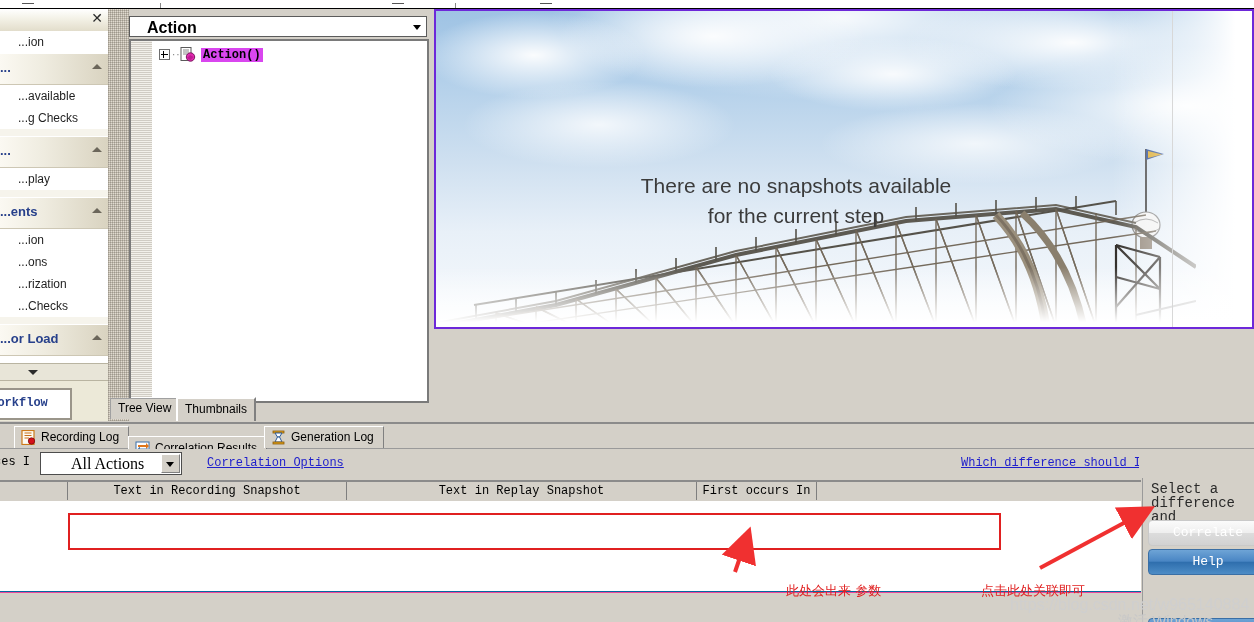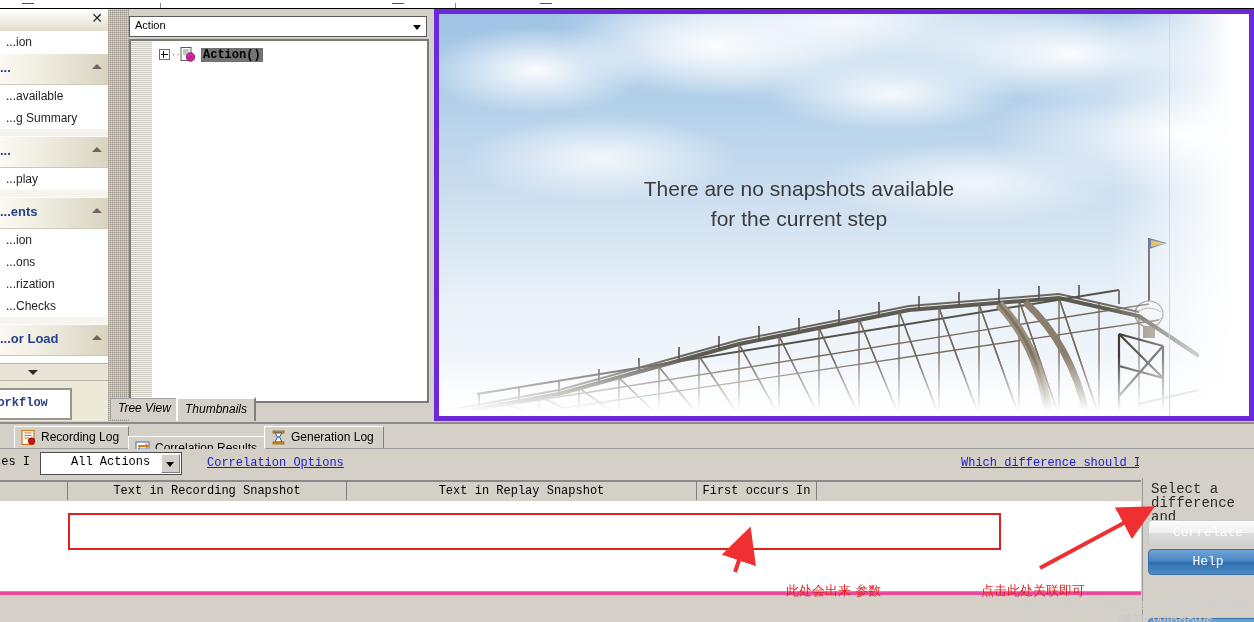--- a/index.html
+++ b/index.html
@@ -23,21 +23,21 @@
 
   
   .wf-pane{position:absolute;left:0;top:9px;width:108px;height:412px;background:#ece9d8;
            border-right:1px solid #9b9b8f;overflow:hidden;}
   .wf-titlebar{position:absolute;left:0;top:0;width:108px;height:22px;
      background:linear-gradient(to bottom,#ffffff 0%,#f3f1e6 45%,#e2ddcb 100%);
      border-bottom:1px solid #b9b4a1;}
   .wf-close{position:absolute;right:3px;top:2px;width:16px;height:16px;line-height:15px;
      text-align:center;font-size:14px;font-weight:bold;color:#2a2a2a;cursor:default;}
   .wf-body{position:absolute;left:0;top:22px;width:108px;height:332px;background:#fff;overflow:hidden;}
-  .wf-link{height:22px;line-height:22px;padding-left:6px;font-size:12px;color:#1f1f1f;
+  .wf-link{height:22px;line-height:22px;padding-left:18px;font-size:12px;color:#1f1f1f;
            background:#fff;white-space:nowrap;overflow:hidden;}
   .wf-sect{height:30px;position:relative;
      background:linear-gradient(to right,#fbf9f2 0%,#efece0 40%,#d9d3c0 100%);
      border-top:1px solid #ffffff;border-bottom:1px solid #cdc7b4;}
   .wf-sect .cap{position:absolute;left:0;top:6px;font-size:13px;font-weight:bold;color:#27408b;
      white-space:nowrap;}
   .wf-sect .chev{position:absolute;right:6px;top:10px;width:0;height:0;
      border-left:5px solid transparent;border-right:5px solid transparent;border-bottom:5px solid #6b665a;}
   .wf-gap{height:7px;background:#f6f4ec;}
   .wf-scroll{position:absolute;left:0;top:354px;width:108px;height:16px;
@@ -46,49 +46,49 @@
      border-left:5px solid transparent;border-right:5px solid transparent;border-top:5px solid #2b2b2b;}
   .wf-btnwrap{position:absolute;left:0;top:378px;width:108px;height:34px;}
   .wf-btn{position:absolute;left:-34px;top:1px;width:102px;height:28px;background:#fff;
      border:2px solid #9a958a;line-height:26px;text-align:center;
      font-family:"Liberation Mono","DejaVu Sans Mono",monospace;font-size:12px;font-weight:bold;color:#27408b;}
 
   
   .tv-pane{position:absolute;left:108px;top:9px;width:326px;height:412px;background:#d4d0c8;}
   .tv-combo{position:absolute;left:21px;top:7px;width:296px;height:19px;background:#fff;
      border:1px solid #5b5b5b;}
-  .tv-combo .txt{position:absolute;left:5px;top:2px;font-size:11px;color:#000;}
+  .tv-combo .txt{position:absolute;left:17px;top:2px;font-size:16px;color:#000;font-weight:bold;}
   .tv-combo .arrow{position:absolute;right:5px;top:8px;width:0;height:0;
      border-left:4px solid transparent;border-right:4px solid transparent;border-top:5px solid #000;}
   .tv-hatch{position:absolute;left:0;top:0;width:21px;height:412px;
      background:
        repeating-linear-gradient(0deg,#c9c5bd 0px,#c9c5bd 1px,#efece6 1px,#efece6 2px),
        repeating-linear-gradient(90deg,#c9c5bd 0px,#c9c5bd 1px,#efece6 1px,#efece6 2px);
      background-blend-mode:multiply;}
   .tv-box{position:absolute;left:21px;top:30px;width:296px;height:360px;background:#fff;
      border:2px solid #7a7a7a;overflow:hidden;}
   .tv-gutter{position:absolute;left:0;top:0;width:21px;height:356px;
      background:repeating-linear-gradient(0deg,#d0ccc4 0 1px,#f2f0ea 1px 2px);}
   .tv-node{position:absolute;left:28px;top:6px;height:18px;white-space:nowrap;}
   .tv-plus{display:inline-block;width:9px;height:9px;border:1px solid #6e6e6e;background:#fff;
      position:relative;vertical-align:middle;margin-right:2px;}
   .tv-plus:before{content:"";position:absolute;left:3px;top:1px;width:1px;height:7px;background:#000;}
   .tv-plus:after{content:"";position:absolute;left:1px;top:4px;width:7px;height:1px;background:#000;}
   .tv-dots{display:inline-block;width:8px;color:#777;vertical-align:middle;font-size:10px;letter-spacing:1px;}
   .tv-icon{display:inline-block;width:17px;height:15px;vertical-align:middle;position:relative;margin-right:4px;}
-  .tv-label{display:inline-block;vertical-align:middle;background:#737373;padding:0 2px;
+  .tv-label{display:inline-block;vertical-align:middle;background:#d946ef;padding:0 2px;
      font-family:"Liberation Mono","DejaVu Sans Mono",monospace;font-size:12px;font-weight:bold;color:#000;}
   .tv-tabs{position:absolute;left:110px;top:398px;width:324px;height:22px;}
   .tv-tab{position:absolute;top:0;height:20px;line-height:19px;padding:0 7px;font-size:12px;
-     background:#d4d0c8;border:1px solid #a0a0a0;border-bottom:none;color:#000;font-style:italic;}
+     background:#d4d0c8;border:1px solid #a0a0a0;border-bottom:none;color:#000;}
   .tv-tab.sel{background:#d4d0c8;border:2px solid #fff;border-right-color:#808080;border-bottom:none;top:-1px;height:22px;line-height:20px;}
 
   
-  .snap-pane{position:absolute;left:434px;top:9px;width:820px;height:412px;
-     border:5px solid #6d28d9;box-sizing:border-box;overflow:hidden;background:#fff;}
+  .snap-pane{position:absolute;left:434px;top:9px;width:820px;height:320px;
+     border:2px solid #6d28d9;box-sizing:border-box;overflow:hidden;background:#fff;}
   .sky{position:absolute;left:0;top:0;width:100%;height:100%;
      background:
        radial-gradient(ellipse 180px 70px at 12% 14%, rgba(255,255,255,.95), rgba(255,255,255,0) 62%),
        radial-gradient(ellipse 240px 80px at 34% 8%, rgba(255,255,255,.92), rgba(255,255,255,0) 64%),
        radial-gradient(ellipse 200px 60px at 56% 20%, rgba(255,255,255,.88), rgba(255,255,255,0) 62%),
        radial-gradient(ellipse 260px 75px at 78% 10%, rgba(255,255,255,.95), rgba(255,255,255,0) 65%),
        radial-gradient(ellipse 300px 90px at 92% 30%, rgba(255,255,255,.95), rgba(255,255,255,0) 66%),
        radial-gradient(ellipse 220px 70px at 20% 36%, rgba(255,255,255,.8), rgba(255,255,255,0) 62%),
        radial-gradient(ellipse 250px 65px at 66% 42%, rgba(255,255,255,.75), rgba(255,255,255,0) 62%),
        radial-gradient(ellipse 420px 120px at 50% 2%, rgba(255,255,255,.9), rgba(255,255,255,0) 70%),
@@ -111,33 +111,33 @@
      padding:0 9px 0 26px;background:#d4d0c8;border-left:1px solid #fff;border-top:1px solid #fff;
      border-right:1px solid #808080;white-space:nowrap;}
   .btab.sel{top:12px;height:23px;line-height:22px;border:1px solid #fff;border-right-color:#7a7a7a;
      border-bottom:none;background:#d4d0c8;}
   .btab .ic{position:absolute;left:6px;top:3px;width:16px;height:15px;}
 
   .filterbar{position:absolute;left:0;top:27px;width:1254px;height:28px;background:#d4d0c8;}
   .fl-lbl{position:absolute;left:-6px;top:6px;font-family:"Liberation Mono","DejaVu Sans Mono",monospace;
      font-size:12px;color:#000;white-space:nowrap;}
   .fl-combo{position:absolute;left:40px;top:3px;width:140px;height:21px;background:#fff;border:1px solid #4d4d4d;}
-  .fl-combo .txt{position:absolute;left:6px;top:2px;font-family:Liberation Mono, monospace;font-size:12px;margin-left:24px;}
+  .fl-combo .txt{position:absolute;left:6px;top:2px;font-family:Liberation Serif, serif;font-size:16px;margin-left:24px;}
   .fl-combo .btn{position:absolute;right:1px;top:1px;width:17px;height:17px;background:#d4d0c8;
      border:1px solid #fff;border-right-color:#808080;border-bottom-color:#808080;}
   .fl-combo .btn:after{content:"";position:absolute;left:4px;top:7px;width:0;height:0;
      border-left:4px solid transparent;border-right:4px solid transparent;border-top:5px solid #000;}
   .lnk{position:absolute;font-family:"Liberation Mono","DejaVu Sans Mono",monospace;font-size:12px;
      color:#2020cc;text-decoration:underline;white-space:nowrap;}
   .lnk.co{left:207px;top:7px;}
   .lnk.wd{left:961px;top:7px;width:178px;overflow:hidden;}
 
   
   .gridwrap{position:absolute;left:0;top:58px;width:1141px;height:110px;
-     border-top:2px solid #8b8b8b;border-bottom:3px solid #ec4899;background:#84cc16;}
+     border-top:2px solid #8b8b8b;border-bottom:1px solid #ec4899;background:#0369a1;}
   .hdrrow{position:absolute;left:0;top:0;width:1141px;height:19px;background:#d4d0c8;
      border-bottom:1px solid #6e6e6e;}
   .hcell{position:absolute;top:0;height:18px;line-height:18px;text-align:center;
      font-family:"Liberation Mono","DejaVu Sans Mono",monospace;font-size:12px;color:#000;
      background:#d4d0c8;border-right:1px solid #7f7f7f;box-sizing:border-box;overflow:hidden;white-space:nowrap;}
   .gridbody{position:absolute;left:0;top:19px;width:1141px;height:90px;background:#fff;}
   .redbox{position:absolute;left:68px;top:513px;width:929px;height:33px;border:2px solid #e02020;}
 
   
   .rail{position:absolute;left:1142px;top:56px;width:112px;height:166px;background:#d4d0c8;
@@ -184,21 +184,21 @@
       <div class="wf-close">✕</div>
     </div>
     <div class="wf-body">
       <div class="wf-link">...ion</div>
 
       <div class="wf-sect">
         <span class="cap">...</span>
         <span class="chev"></span>
       </div>
       <div class="wf-link">...available</div>
-      <div class="wf-link">...g Summary</div>
+      <div class="wf-link">...g Checks</div>
       <div class="wf-gap"></div>
 
       <div class="wf-sect">
         <span class="cap">...</span>
         <span class="chev"></span>
       </div>
       <div class="wf-link">...play</div>
       <div class="wf-gap"></div>
 
       <div class="wf-sect">

